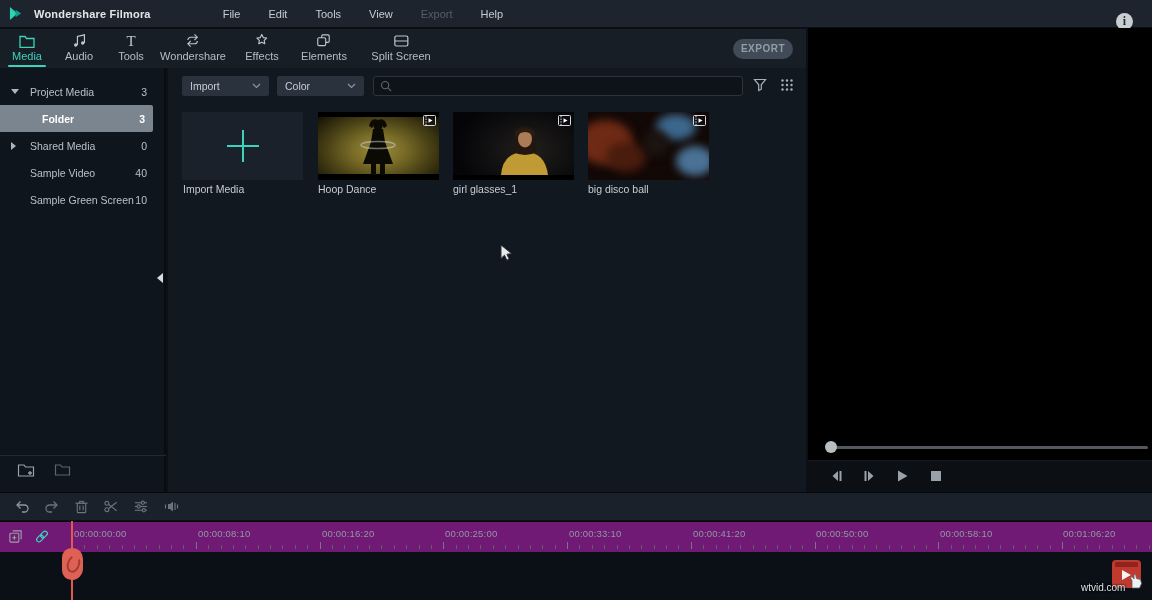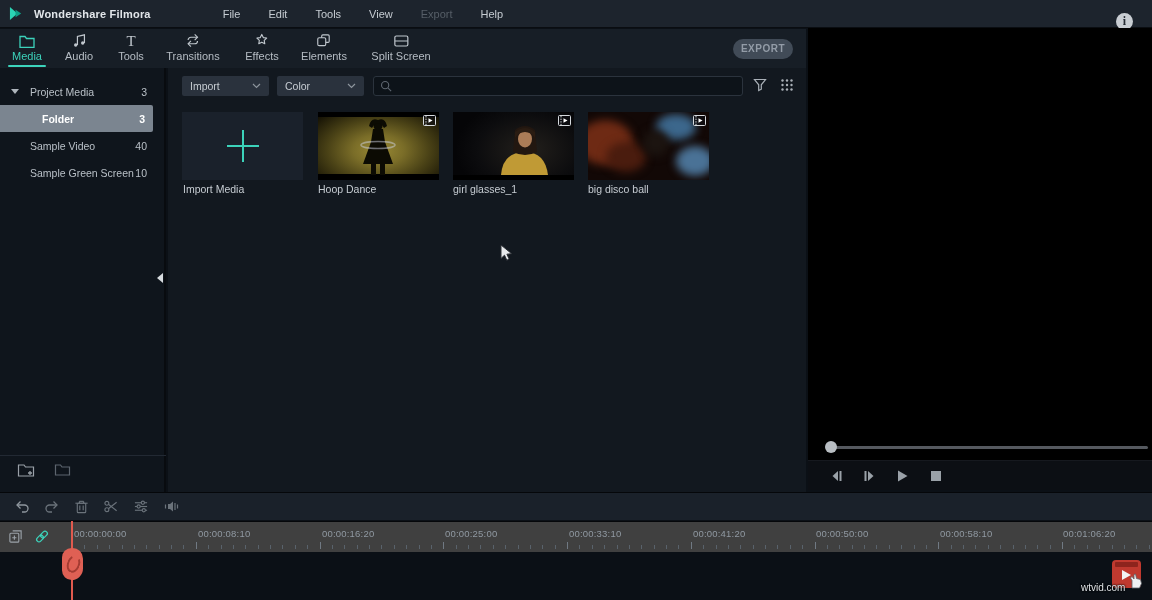--- a/index.html
+++ b/index.html
@@ -94,21 +94,21 @@
   .ctrl-row { position:absolute; left:0; top:432px; width:344px; height:30px; background:#0c0f14; border-top:1px solid #16191f;
     display:flex; align-items:center; gap:13px; padding-left:22px; color:#9aa1a8; }
 
   
   .tl-toolbar { left:0; top:492px; width:1152px; height:28px; background:#1a212a; border-top:1px solid #05070a;
     display:flex; align-items:center; gap:14px; padding-left:14px; }
   .tl-toolbar .ic { color:#8f979e; display:flex; }
   .tl-toolbar .ic.dim { color:#6b737b; }
 
   
-  .ruler { left:0; top:521px; width:1152px; height:31px; background:#404040; border-top:1px solid #05070a; }
+  .ruler { left:0; top:521px; width:1152px; height:31px; background:#701a75; border-top:1px solid #05070a; }
   .tc-label { position:absolute; top:6px; font-size:9.5px; color:#9099a2; letter-spacing:.2px; }
   .tick { position:absolute; bottom:3px; width:1px; height:4px; background:#59626b; }
   .tick.major { height:7px; background:#707983; }
   .ruler-ic { position:absolute; top:7px; color:#9aa1a8; }
   .tracks { left:0; top:552px; width:1152px; height:48px; background:#0b1016; }
 
   .playhead-line { position:absolute; left:71px; top:521px; width:2px; height:79px; background:#e05a4e; z-index:5; }
   .playhead-grip { position:absolute; left:62px; top:548px; width:21px; height:32px; background:#df6054;
     border-radius:10px 11px 12px 10px; z-index:6; }
   .playhead-grip::after { content:""; position:absolute; left:5px; top:7px; width:9px; height:14px;
@@ -175,21 +175,21 @@
     </div>
     <div class="tab" style="left:193px">
       <span class="ticon">
         <svg width="15" height="15" viewBox="0 0 16 16" fill="none" stroke="currentColor" stroke-width="1.2">
             <path d="M10 1.5l3 3-3 3"></path>
             <path d="M13 4.5H6a3 3 0 0 0-3 3"></path>
             <path d="M6 14.5l-3-3 3-3"></path>
             <path d="M3 11.5h7a3 3 0 0 0 3-3"></path>
           </svg>
       </span>
-        <span class="tlabel">Transitions</span>
+        <span class="tlabel">Wondershare</span>
     </div>
     <div class="tab" style="left:262px">
       <span class="ticon">
         <svg width="15" height="15" viewBox="0 0 16 16" fill="none" stroke="currentColor" stroke-width="1.2">
             <path d="M8 1.5l1.6 3.4 3.6.5-2.6 2.5.6 3.6L8 9.8l-3.2 1.7.6-3.6L2.8 5.4l3.6-.5z" stroke-linejoin="round"></path>
           </svg>
       </span>
         <span class="tlabel">Effects</span>
     </div>
     <div class="tab" style="left:324px">
@@ -216,20 +216,25 @@
   <div class="abs sidebar">
     <div class="side-rows">
       <div class="side-row">
         <span class="tree-arrow down"></span>
         <span class="rlabel">Project Media</span>
         <span class="rcount">3</span>
       </div>
       <div class="side-row selected">
         <span class="rlabel">Folder</span>
         <span class="rcount">3</span>
+      </div>
+      <div class="side-row">
+        <span class="tree-arrow right"></span>
+        <span class="rlabel">Shared Media</span>
+        <span class="rcount">0</span>
       </div>
       <div class="side-row">
         <span class="rlabel">Sample Video</span>
         <span class="rcount">40</span>
       </div>
       <div class="side-row">
         <span class="rlabel">Sample Green Screen</span>
         <span class="rcount">10</span>
       </div>
     </div>

